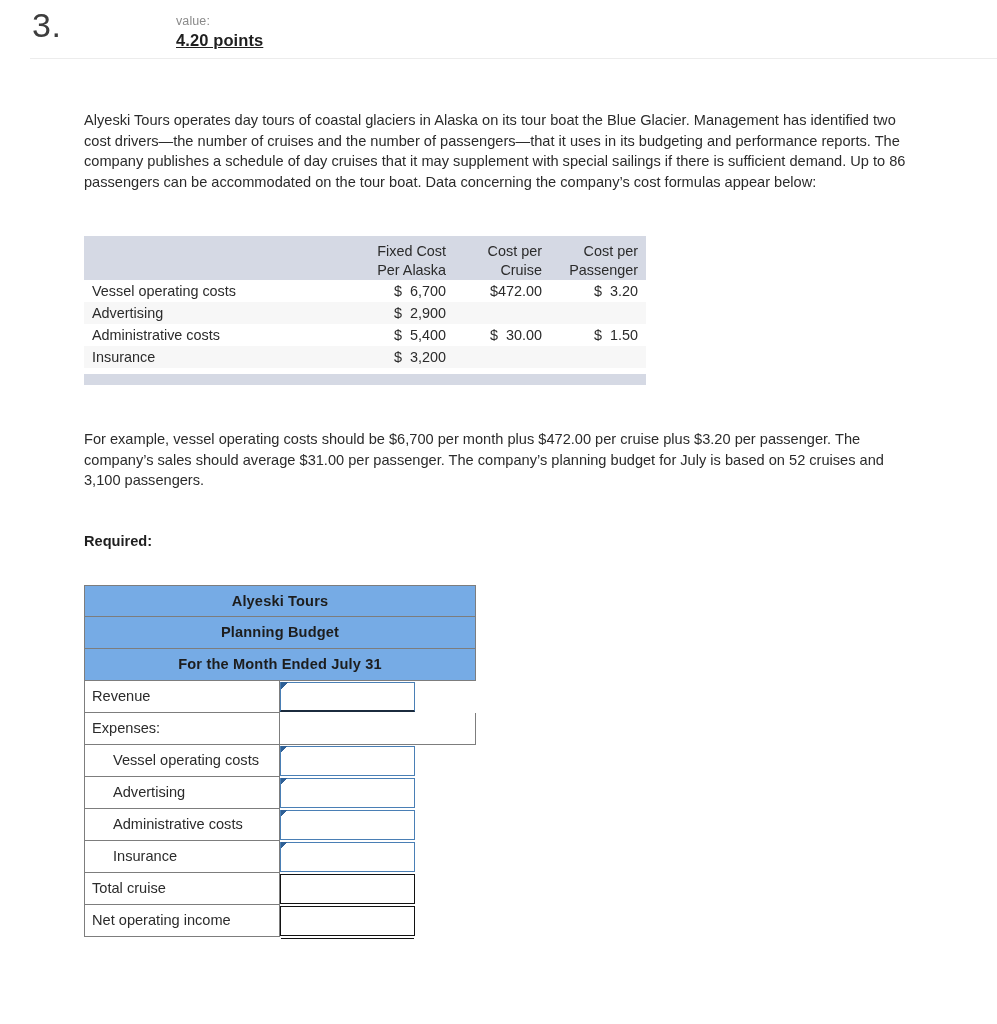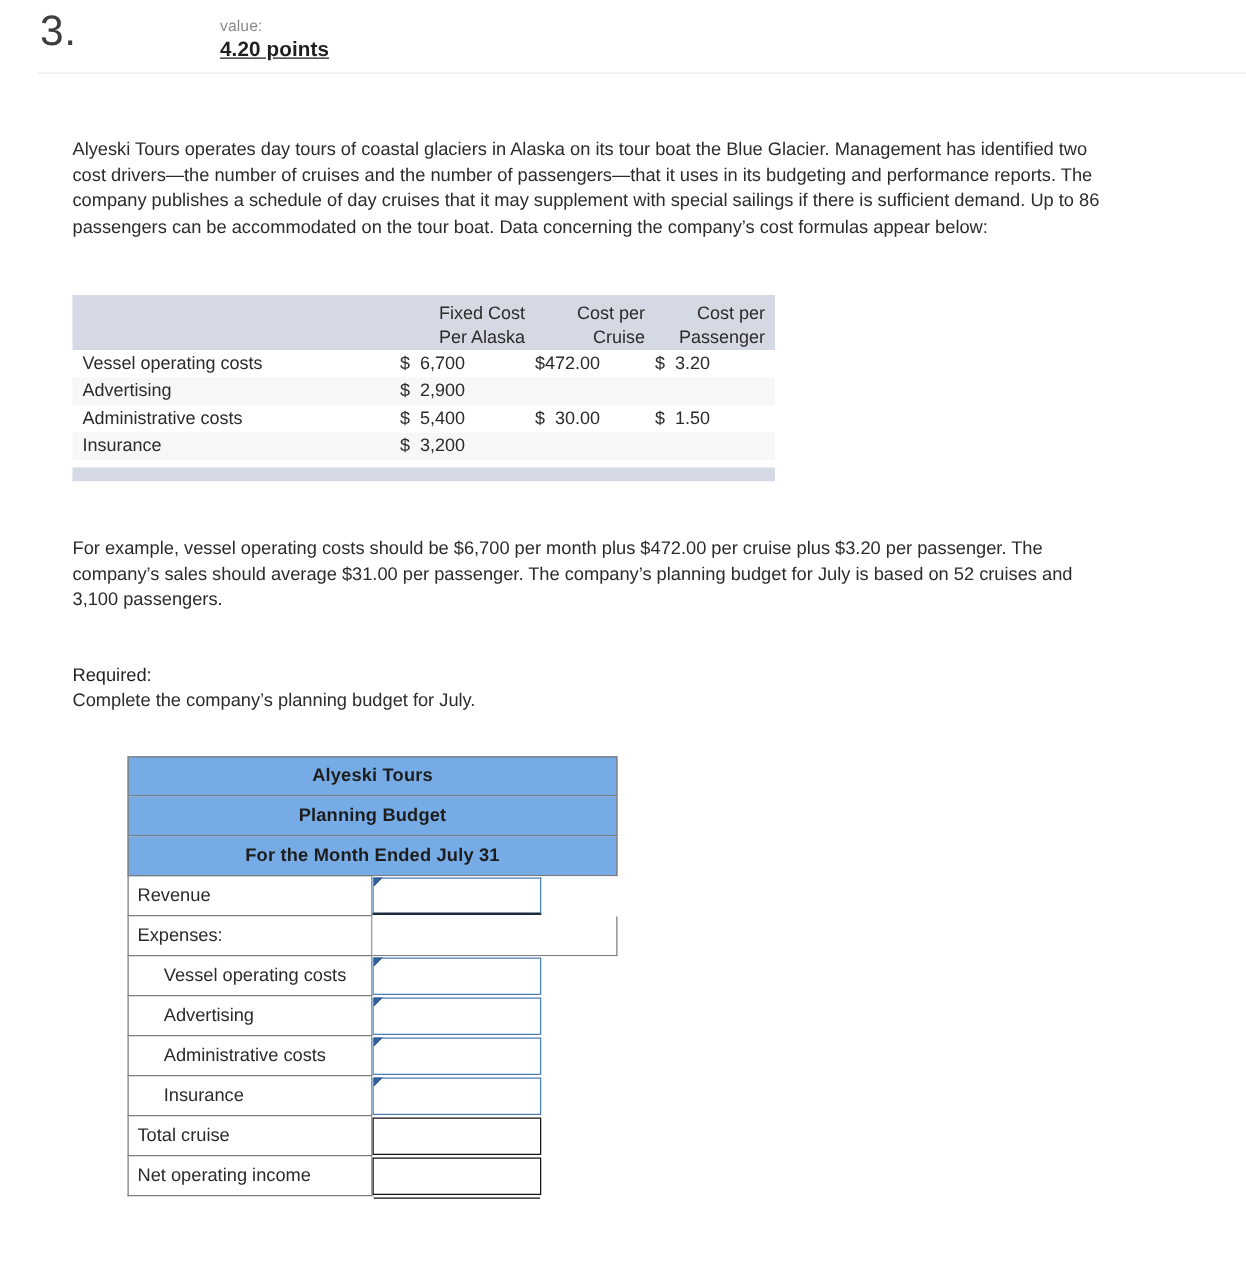--- a/index.html
+++ b/index.html
@@ -46,21 +46,21 @@
   .hrule {
     position: absolute;
     left: 30px; right: 0; top: 58px;
     height: 1px;
     background: #ececec;
   }
 
   
   .content {
     position: relative;
-    padding-left: 58px;
+    padding-left: 84px;
     padding-top: 52px;
   }
 
   p.para {
     margin: 0;
     font-size: 14.6px;
     line-height: 20.5px;
     color: #2b2b2b;
     max-width: 832px;
   }
@@ -85,20 +85,21 @@
     vertical-align: bottom;
     line-height: 19px;
     height: 44px;
     color: #2b2b2b;
   }
   .cost-table th.lbl { text-align: left; padding-left: 8px; width: 262px; }
   .cost-table td {
     padding: 1px 8px 1px 0;
     line-height: 20px;
     height: 20.5px;
+    text-align: right;
     white-space: pre;
   }
   .cost-table td.lbl {
     text-align: left;
     padding-left: 8px;
   }
   .cost-table tbody tr:nth-child(odd) { background: #ffffff; }
   .cost-table tbody tr:nth-child(even) { background: #f7f7f7; }
   .cost-table .c-fixed  { width: 108px; }
   .cost-table .c-cruise { width: 96px; }
@@ -106,37 +107,36 @@
   .cost-foot {
     width: 562px;
     height: 11px;
     background: #d5d9e4;
     margin-top: 6px;
   }
 
   
   .required-title {
     font-size: 14.6px;
-    font-weight: 400;
+    font-weight: 700;
     color: #1f1f1f;
     line-height: 20px;
   }
   .required-text {
     font-size: 14.6px;
     color: #2b2b2b;
     line-height: 20.5px;
   }
 
   
   .budget {
     border-collapse: separate;
     border-spacing: 0;
     width: 392px;
     table-layout: fixed;
-    margin-left: 44px;
   }
   .budget td {
     padding: 0;
     height: 32px;
     vertical-align: middle;
   }
   .bhead {
     background: #76abe5;
     border: 1px solid #7d7d7d;
     text-align: center;
@@ -285,21 +285,20 @@
   </table>
   <div class="cost-foot"></div>
 
   <div class="spacer-2"></div>
 
   <p class="para">For example, vessel operating costs should be $6,700 per month plus $472.00 per cruise plus $3.20 per passenger. The company’s sales should average $31.00 per passenger. The company’s planning budget for July is based on 52 cruises and 3,100 passengers.</p>
 
   <div class="spacer-3"></div>
 
   <div class="required-title">Required:</div>
-  <div class="required-text">Complete the company’s planning budget for July.</div>
 
   <div style="height:34px"></div>
 
   <table class="budget">
     <tbody id="budget-body">
       <tr>
         <td colspan="2" class="bhead">Alyeski Tours</td>
       </tr>
       <tr>
         <td colspan="2" class="bhead mid">Planning Budget</td>

